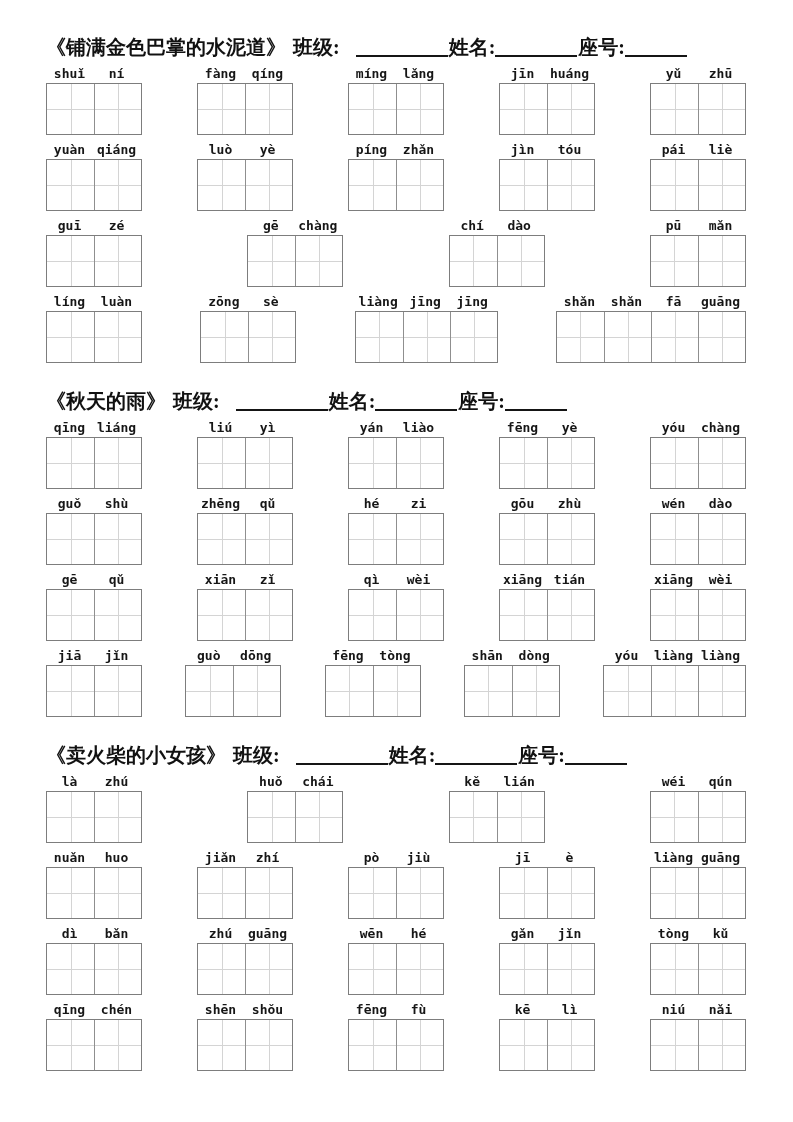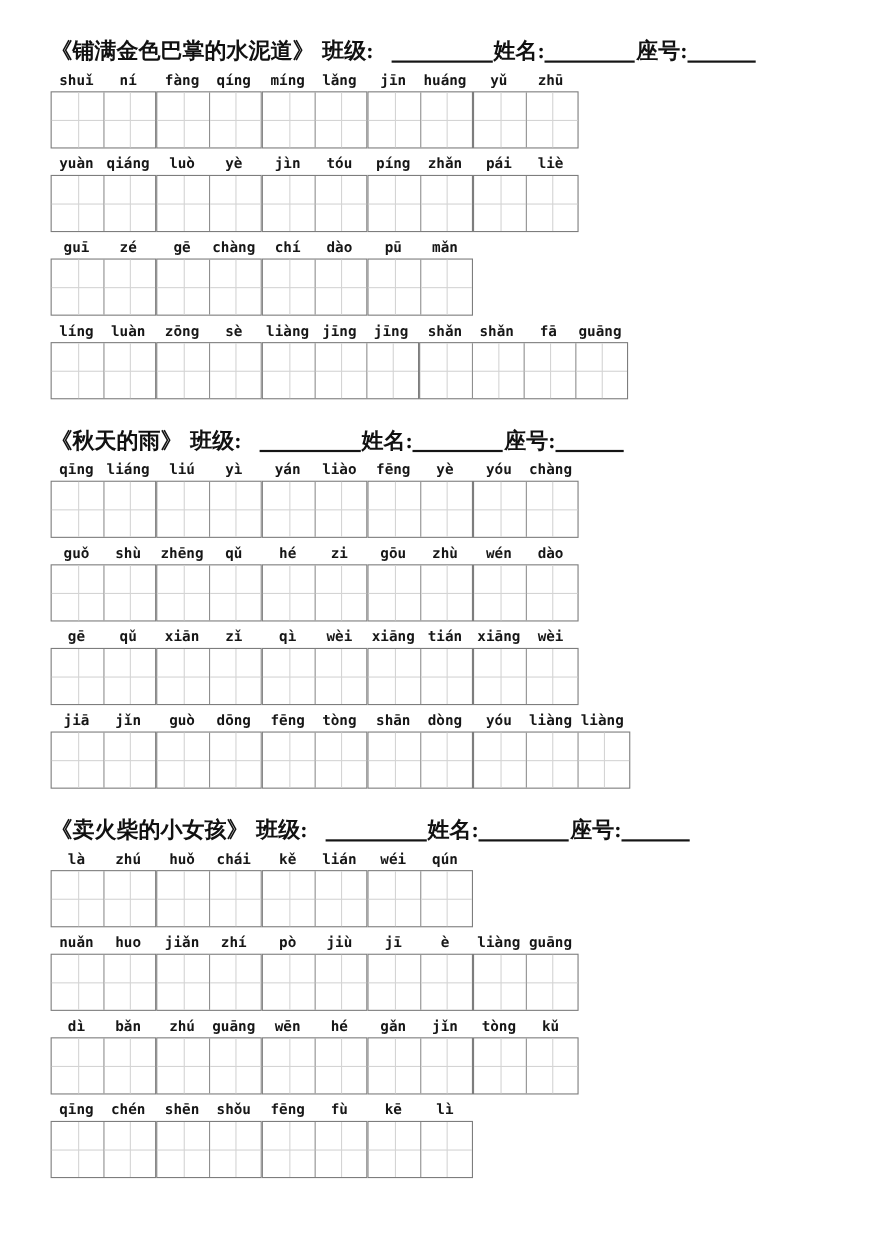--- a/index.html
+++ b/index.html
@@ -29,22 +29,22 @@
   .field-label{margin-left:1px;}
   .blank{
     display:inline-block;height:3px;
     border-bottom:2px solid #151515;
     align-self:flex-end;margin-bottom:2px;
   }
   .b0{width:92px;margin-left:16px;}
   .b1{width:82px;}
   .b2{width:62px;}
   .row{
-    display:flex;justify-content:flex-start;
-    width:618px;margin-bottom:4px;
+    display:flex;justify-content:space-between;
+    width:700px;margin-bottom:4px;
   }
   .labels{display:flex;margin-bottom:1px;}
   .syll{
     width:47px;text-align:center;
     font-family:"DejaVu Sans Mono","Liberation Mono",monospace;
     font-size:13px;font-weight:bold;line-height:16px;
     color:#161616;white-space:nowrap;
   }
   .box{
     display:inline-flex;
@@ -127,29 +127,29 @@
               <div class="cell"></div>
             </div></div>
           <div class="group"><div class="labels">
               <span class="syll">luò</span>
               <span class="syll">yè</span>
             </div><div class="box">
               <div class="cell"></div>
               <div class="cell"></div>
             </div></div>
           <div class="group"><div class="labels">
+              <span class="syll">píng</span>
+              <span class="syll">zhǎn</span>
+            </div><div class="box">
+              <div class="cell"></div>
+              <div class="cell"></div>
+            </div></div>
+          <div class="group"><div class="labels">
               <span class="syll">jìn</span>
               <span class="syll">tóu</span>
-            </div><div class="box">
-              <div class="cell"></div>
-              <div class="cell"></div>
-            </div></div>
-          <div class="group"><div class="labels">
-              <span class="syll">píng</span>
-              <span class="syll">zhǎn</span>
             </div><div class="box">
               <div class="cell"></div>
               <div class="cell"></div>
             </div></div>
           <div class="group"><div class="labels">
               <span class="syll">pái</span>
               <span class="syll">liè</span>
             </div><div class="box">
               <div class="cell"></div>
               <div class="cell"></div>
@@ -519,16 +519,23 @@
               <div class="cell"></div>
               <div class="cell"></div>
             </div></div>
           <div class="group"><div class="labels">
               <span class="syll">kē</span>
               <span class="syll">lì</span>
             </div><div class="box">
               <div class="cell"></div>
               <div class="cell"></div>
             </div></div>
+          <div class="group"><div class="labels">
+              <span class="syll">niú</span>
+              <span class="syll">nǎi</span>
+            </div><div class="box">
+              <div class="cell"></div>
+              <div class="cell"></div>
+            </div></div>
         </div>
       </section>
     </div>
 </div>
 
 </body></html>

